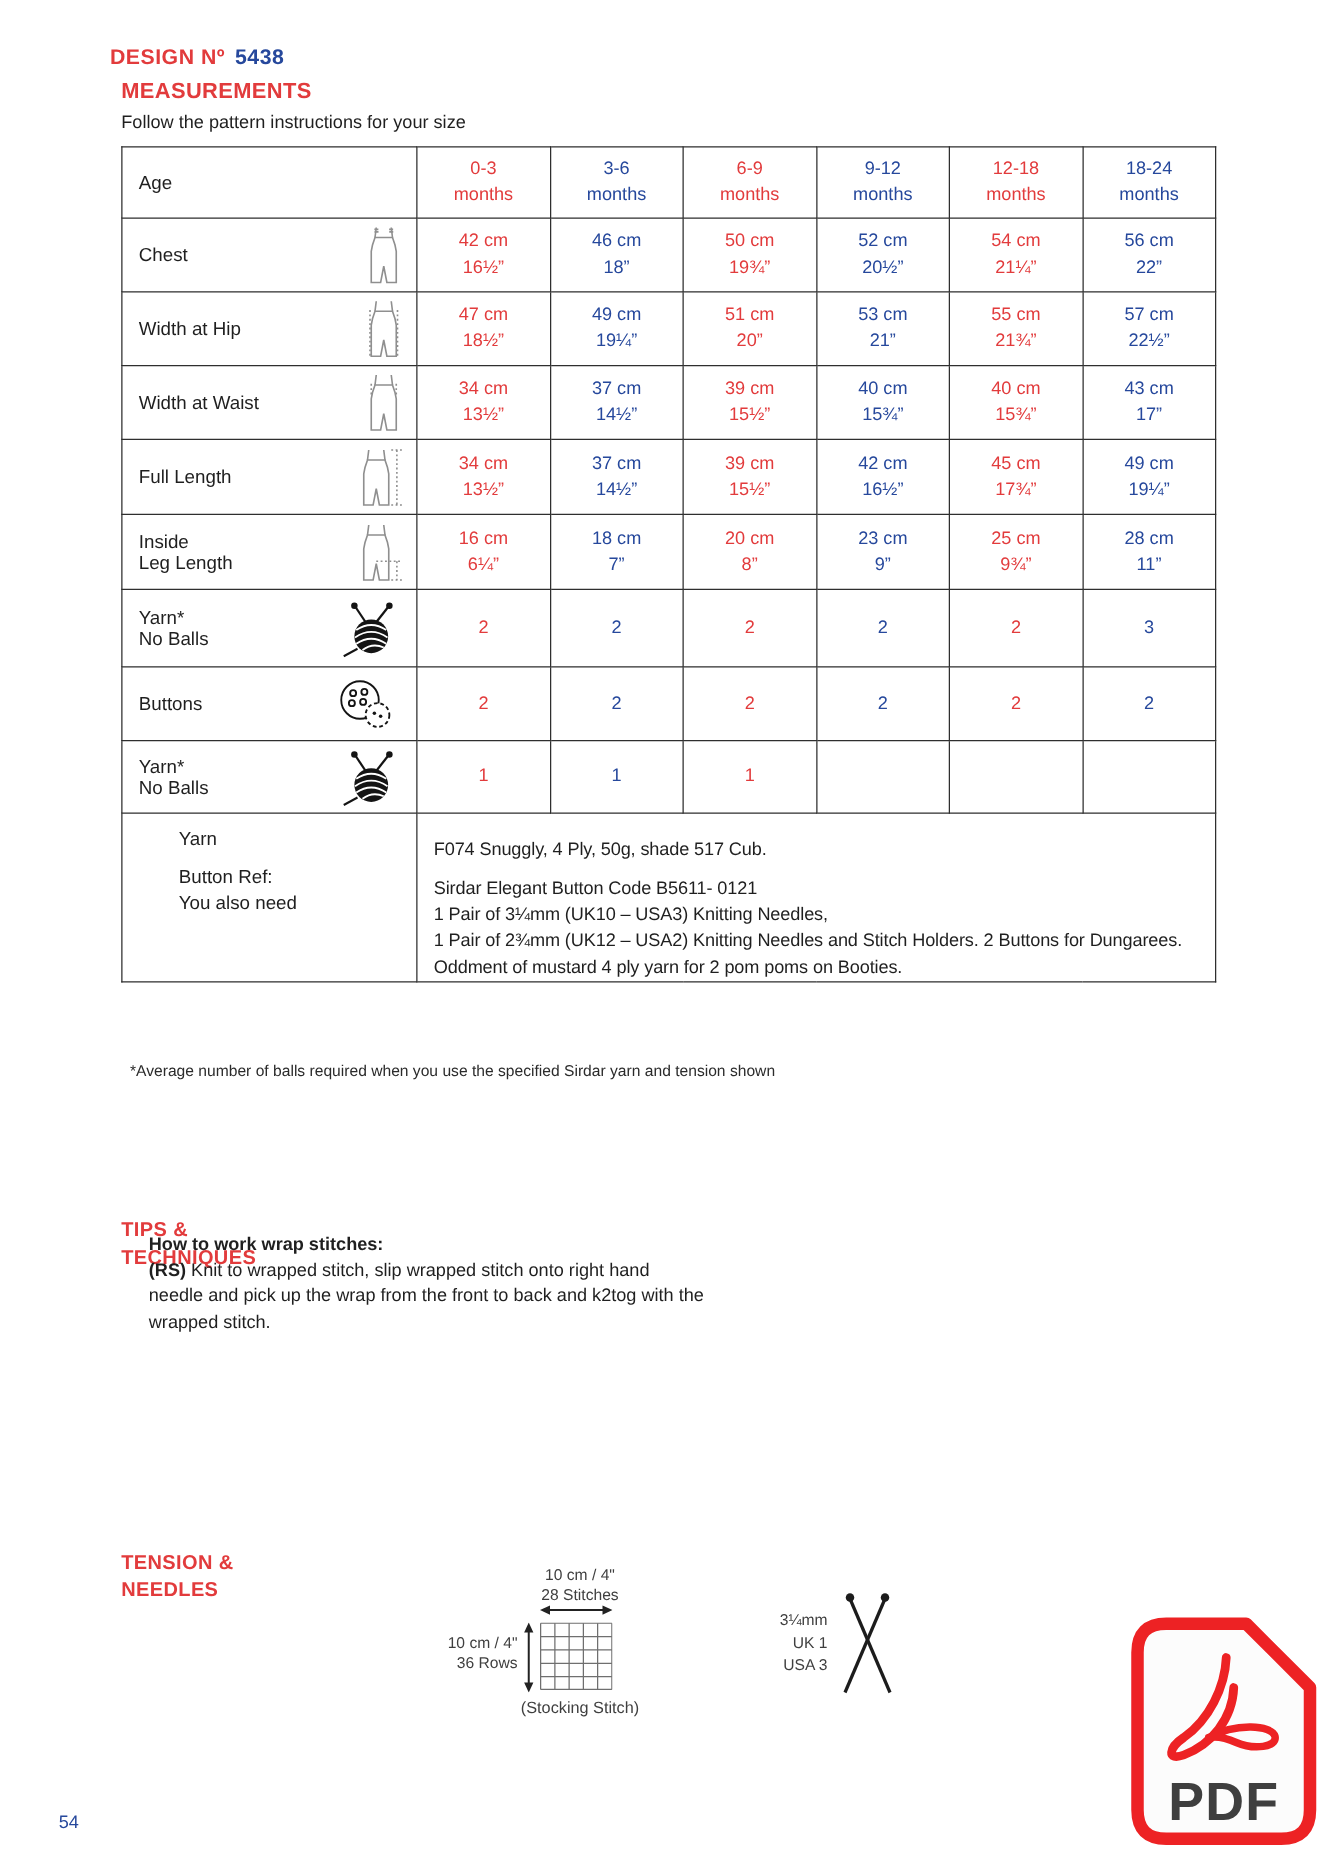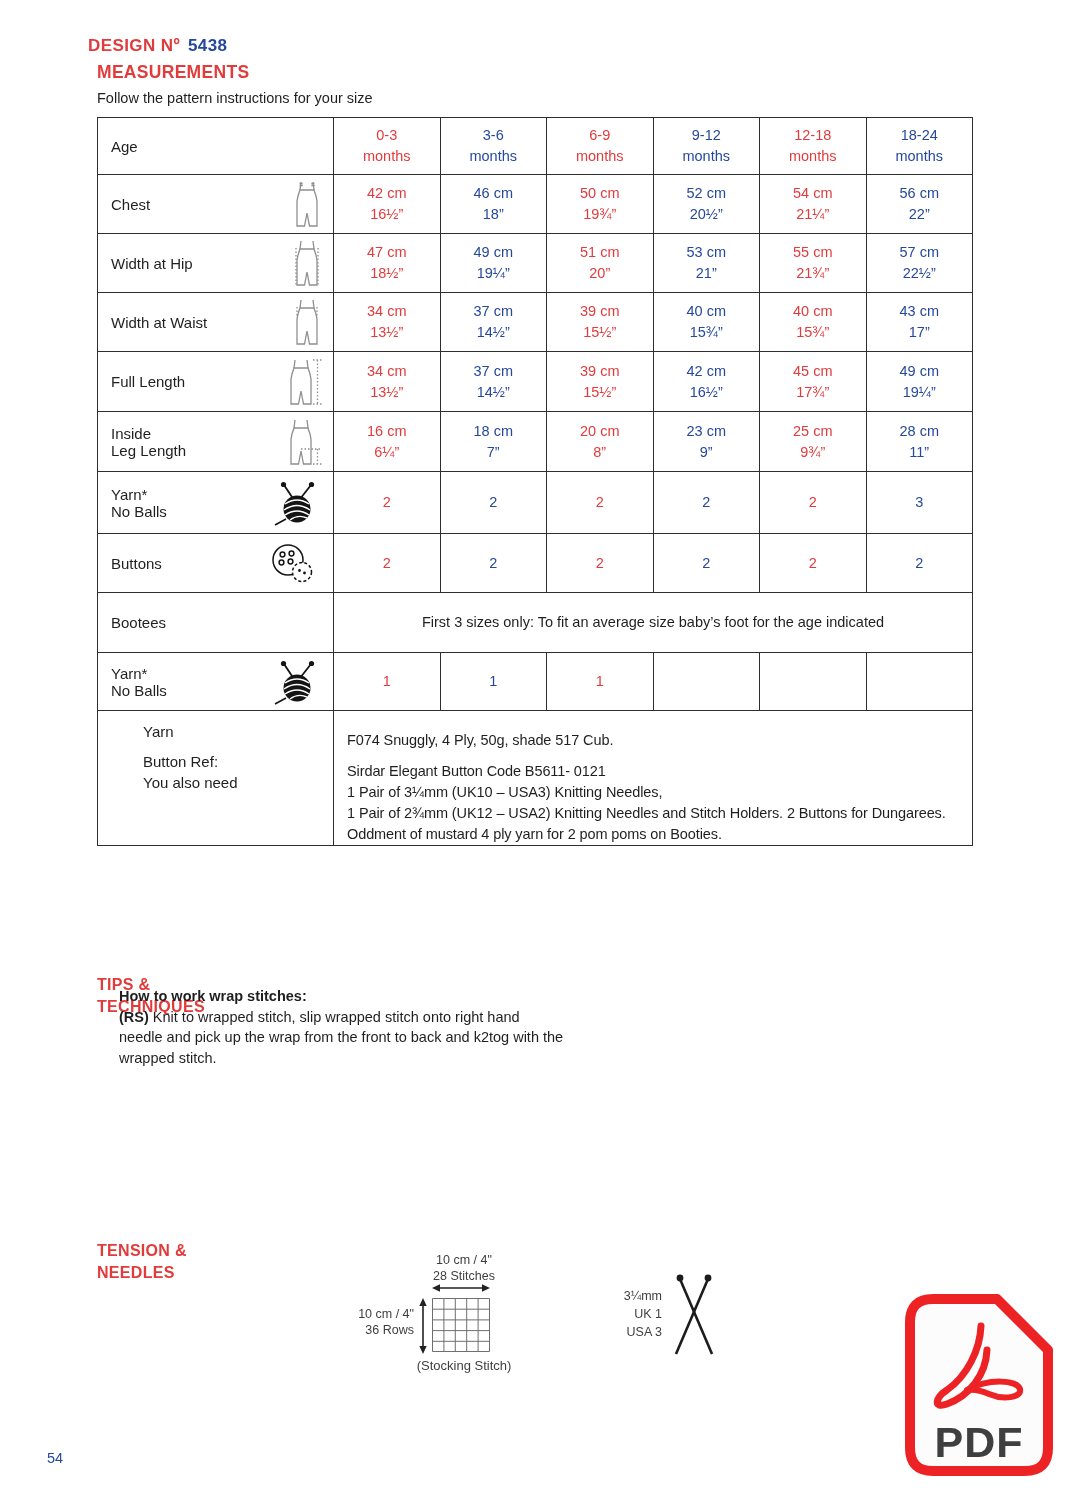--- a/index.html
+++ b/index.html
@@ -375,26 +375,20 @@
             <div>2</div>
           </td>
       <td>
             <div>2</div>
           </td>
       <td>
             <div>2</div>
           </td>
     </tr>
 
-    <tr class="h60">
-      <th class="lbl">
-        <span>Bootees</span>
-      </th>
-      <td colspan="6" class="black center bootees-text">First 3 sizes only: To fit an average size baby’s foot for the age indicated</td>
-    </tr>
 
     <tr class="h58">
       <th class="lbl">
         <span class="pre">Yarn*
 No Balls</span>
         <span class="row-icon mid"><svg width="48" height="46" viewBox="0 0 48 46">
                 <g stroke="#141414" fill="none">
                   <line x1="23" y1="20" x2="13" y2="5" stroke-width="1.8"></line>
                   <circle cx="12.5" cy="4.5" r="2.6" fill="#141414" stroke="none"></circle>
                   <line x1="29" y1="19" x2="40" y2="5" stroke-width="1.8"></line>
@@ -435,20 +429,21 @@
         <div class="fyarn">F074 Snuggly, 4 Ply, 50g, shade 517 Cub.</div>
         <div>Sirdar Elegant Button Code B5611- 0121</div>
         <div>1 Pair of 3¼mm (UK10 – USA3) Knitting Needles,</div>
         <div>1 Pair of 2¾mm (UK12 – USA2) Knitting Needles and Stitch Holders. 2 Buttons for Dungarees.</div>
         <div>Oddment of mustard 4 ply yarn for 2 pom poms on Booties.</div>
       </td>
     </tr>
   </tbody>
     </table>
 
+  <div class="footnote">*Average number of balls required when you use the specified Sirdar yarn and tension shown</div>
 
   <div class="sec-title tips-title pre">TIPS &amp;
 TECHNIQUES</div>
   <div class="tips-body">
     <p class="how">How to work wrap stitches:</p>
     <p><b>(RS)</b><span> Knit to wrapped stitch, slip wrapped stitch onto right hand needle and pick up the wrap from the front to back and k2tog with the wrapped stitch.</span></p>
   </div>
 
   <div class="sec-title tension-title pre">TENSION &amp;
 NEEDLES</div>

